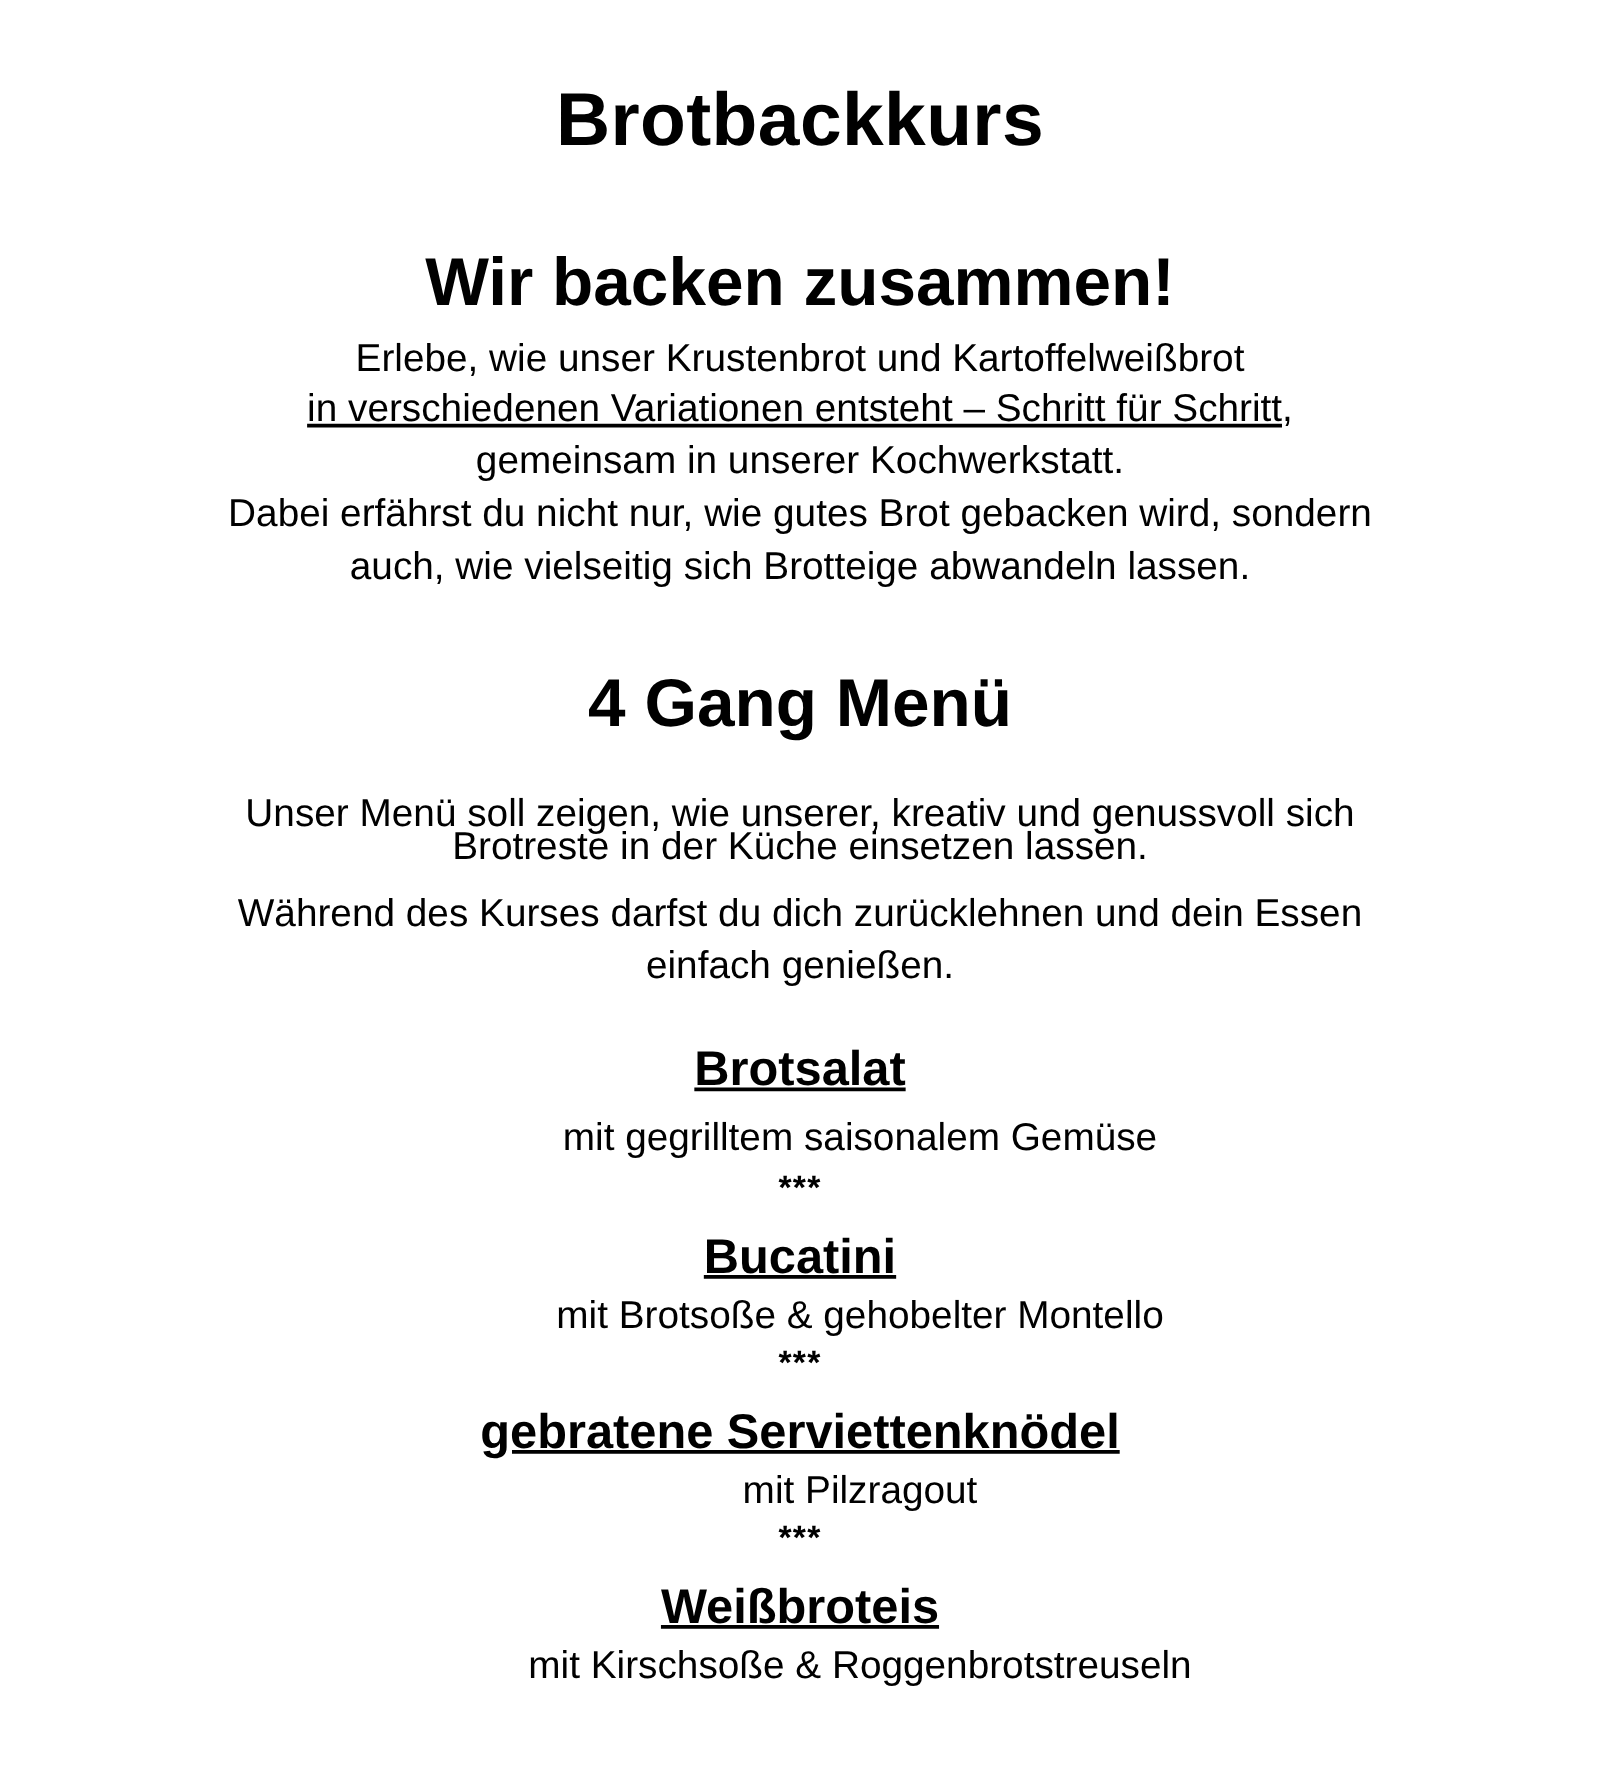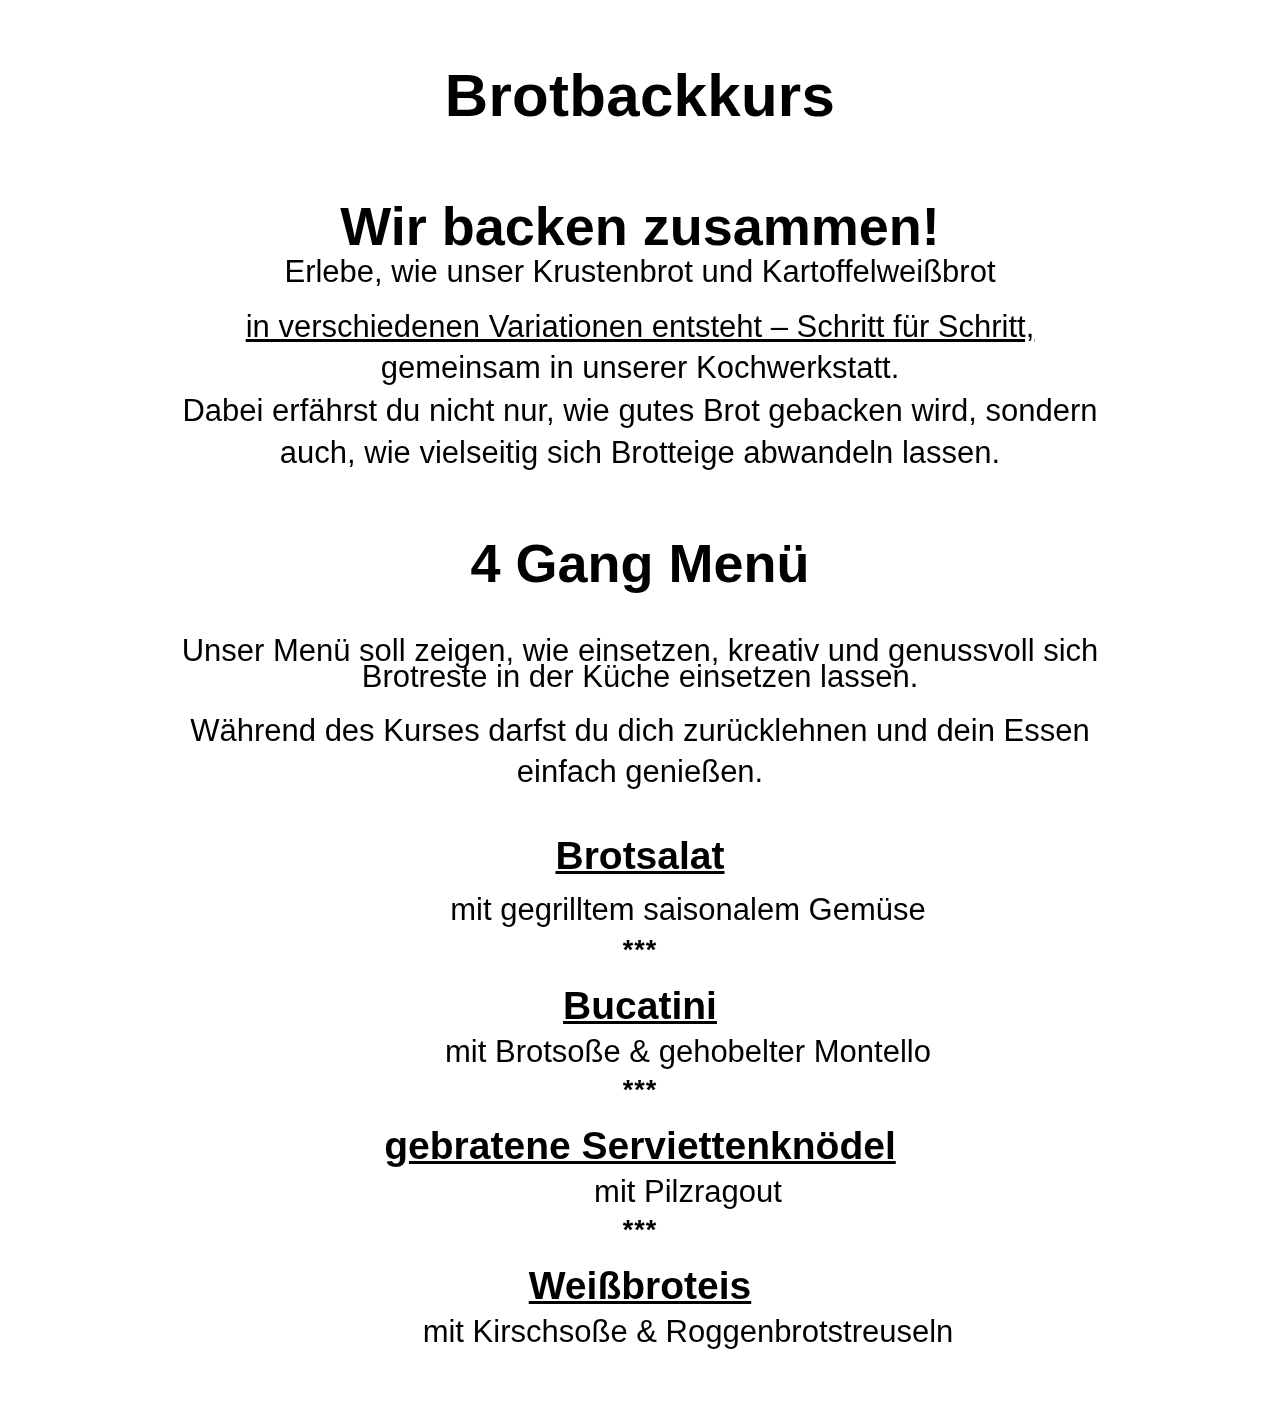--- a/index.html
+++ b/index.html
@@ -57,30 +57,30 @@
       letter-spacing: 1px;
     }
   </style>
 </head>
 <body>
 
 <h1 class="abs title">Brotbackkurs</h1>
 
 <section>
   <h2 class="abs h2" style="top:203px;">Wir backen zusammen!</h2>
-  <p class="abs body-line" style="top:252px;">Erlebe, wie unser Krustenbrot und Kartoffelweißbrot</p>
+  <p class="abs body-line" style="top:267px;">Erlebe, wie unser Krustenbrot und Kartoffelweißbrot</p>
   <p class="abs body-line" style="top:307px;text-decoration:underline;">in verschiedenen Variationen entsteht – Schritt für Schritt,</p>
   <p class="abs body-line" style="top:348px;">gemeinsam in unserer Kochwerkstatt.</p>
   <p class="abs body-line" style="top:391px;">Dabei erfährst du nicht nur, wie gutes Brot gebacken wird, sondern</p>
   <p class="abs body-line" style="top:433px;">auch, wie vielseitig sich Brotteige abwandeln lassen.</p>
 </section>
 
 <section>
   <h2 class="abs h2" style="top:540px;">4 Gang Menü</h2>
-  <p class="abs body-line" style="top:631px;">Unser Menü soll zeigen, wie einsetzen, kreativ und genussvoll sich</p>
+  <p class="abs body-line" style="top:631px;">Unser Menü soll zeigen, wie unserer, kreativ und genussvoll sich</p>
   <p class="abs body-line" style="top:657px;">Brotreste in der Küche einsetzen lassen.</p>
   <p class="abs body-line" style="top:711px;">Während des Kurses darfst du dich zurücklehnen und dein Essen</p>
   <p class="abs body-line" style="top:752px;">einfach genießen.</p>
 
   <div>
     <h3 class="abs dish-title" style="top:834px;">Brotsalat</h3>
     <p class="abs dish-desc" style="top:892px;">mit gegrilltem saisonalem Gemüse</p>
     <p class="abs sep" style="top:935px;">***</p>
   </div>
 

